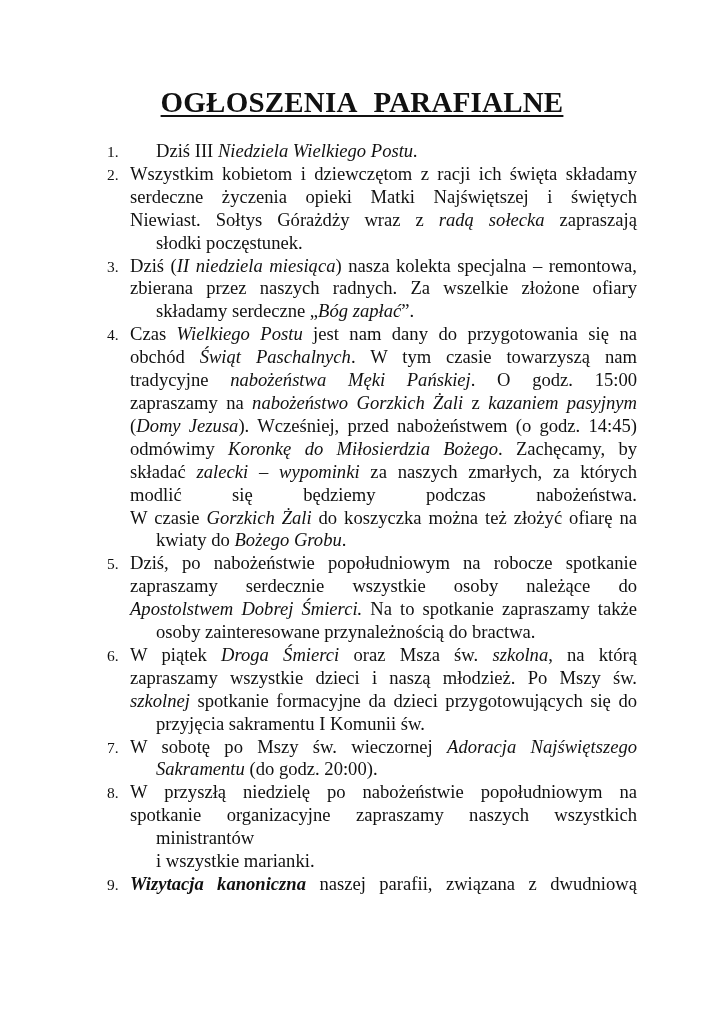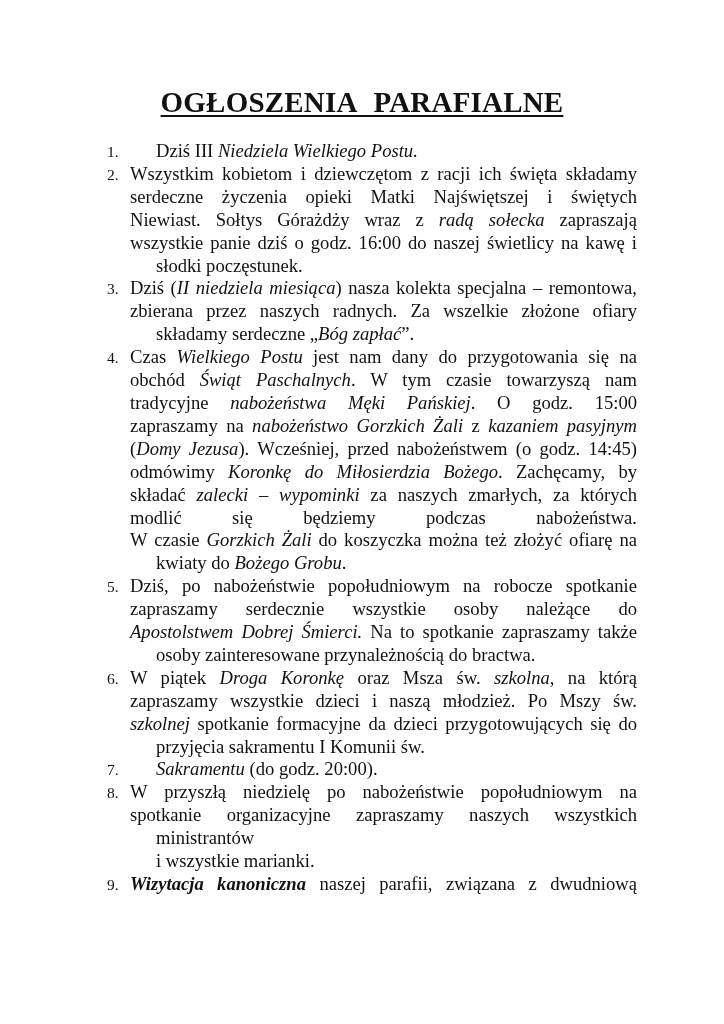--- a/index.html
+++ b/index.html
@@ -26,21 +26,20 @@
   <ol class="list" id="announcements">
       <li>
         <span class="num">1.</span>
         <span class="line last">Dziś III <i>Niedziela Wielkiego Postu.</i></span>
       </li>
       <li>
         <span class="num">2.</span>
         <span class="line">Wszystkim kobietom i dziewczętom z racji ich święta składamy</span>
         <span class="line">serdeczne życzenia opieki Matki Najświętszej i świętych</span>
         <span class="line">Niewiast. Sołtys Górażdży wraz z <i>radą sołecka</i> zapraszają</span>
-        <span class="line">wszystkie panie dziś o godz. 16:00 do naszej świetlicy na kawę i</span>
         <span class="line last">słodki poczęstunek.</span>
       </li>
       <li>
         <span class="num">3.</span>
         <span class="line">Dziś (<i>II niedziela miesiąca</i>) nasza kolekta specjalna – remontowa,</span>
         <span class="line">zbierana przez naszych radnych. Za wszelkie złożone ofiary</span>
         <span class="line last">składamy serdeczne „<i>Bóg zapłać</i>”.</span>
       </li>
       <li>
         <span class="num">4.</span>
@@ -57,27 +56,28 @@
       </li>
       <li>
         <span class="num">5.</span>
         <span class="line">Dziś, po nabożeństwie popołudniowym na robocze spotkanie</span>
         <span class="line">zapraszamy serdecznie wszystkie osoby należące do</span>
         <span class="line"><i>Apostolstwem Dobrej Śmierci.</i> Na to spotkanie zapraszamy także</span>
         <span class="line last">osoby zainteresowane przynależnością do bractwa.</span>
       </li>
       <li>
         <span class="num">6.</span>
-        <span class="line">W piątek <i>Droga Koronkę</i> oraz Msza św. <i>szkolna</i>, na którą</span>
+        <span class="line">W piątek <i>Droga Śmierci</i> oraz Msza św. <i>szkolna</i>, na którą</span>
         <span class="line">zapraszamy wszystkie dzieci i naszą młodzież. Po Mszy św.</span>
         <span class="line"><i>szkolnej</i> spotkanie formacyjne da dzieci przygotowujących się do</span>
         <span class="line last">przyjęcia sakramentu I Komunii św.</span>
       </li>
       <li>
         <span class="num">7.</span>
+        <span class="line">W sobotę po Mszy św. wieczornej <i>Adoracja Najświętszego</i></span>
         <span class="line last"><i>Sakramentu</i> (do godz. 20:00).</span>
       </li>
       <li>
         <span class="num">8.</span>
         <span class="line">W przyszłą niedzielę po nabożeństwie popołudniowym na</span>
         <span class="line">spotkanie organizacyjne zapraszamy naszych wszystkich</span>
         <span class="line last">ministrantów</span>
         <span class="line last">i wszystkie marianki.</span>
       </li>
       <li>

